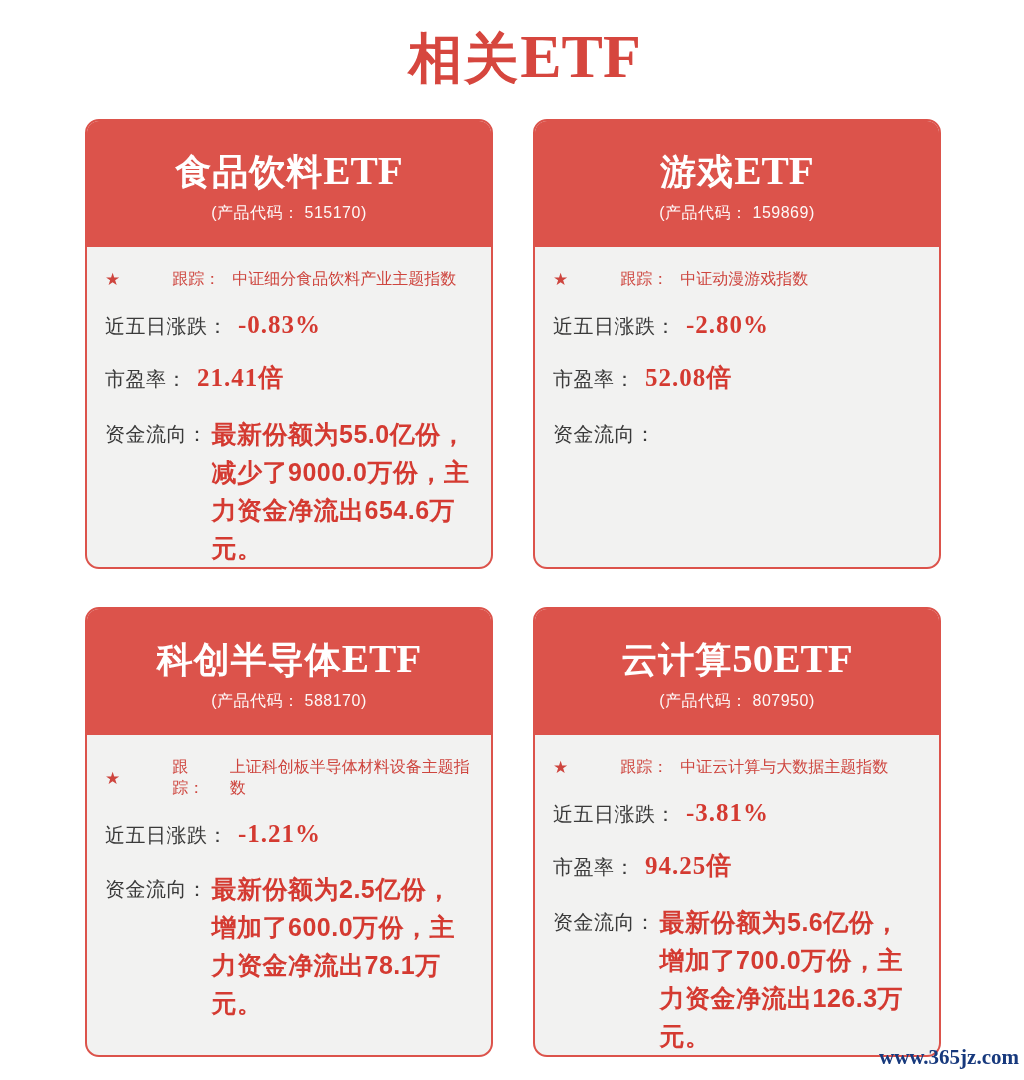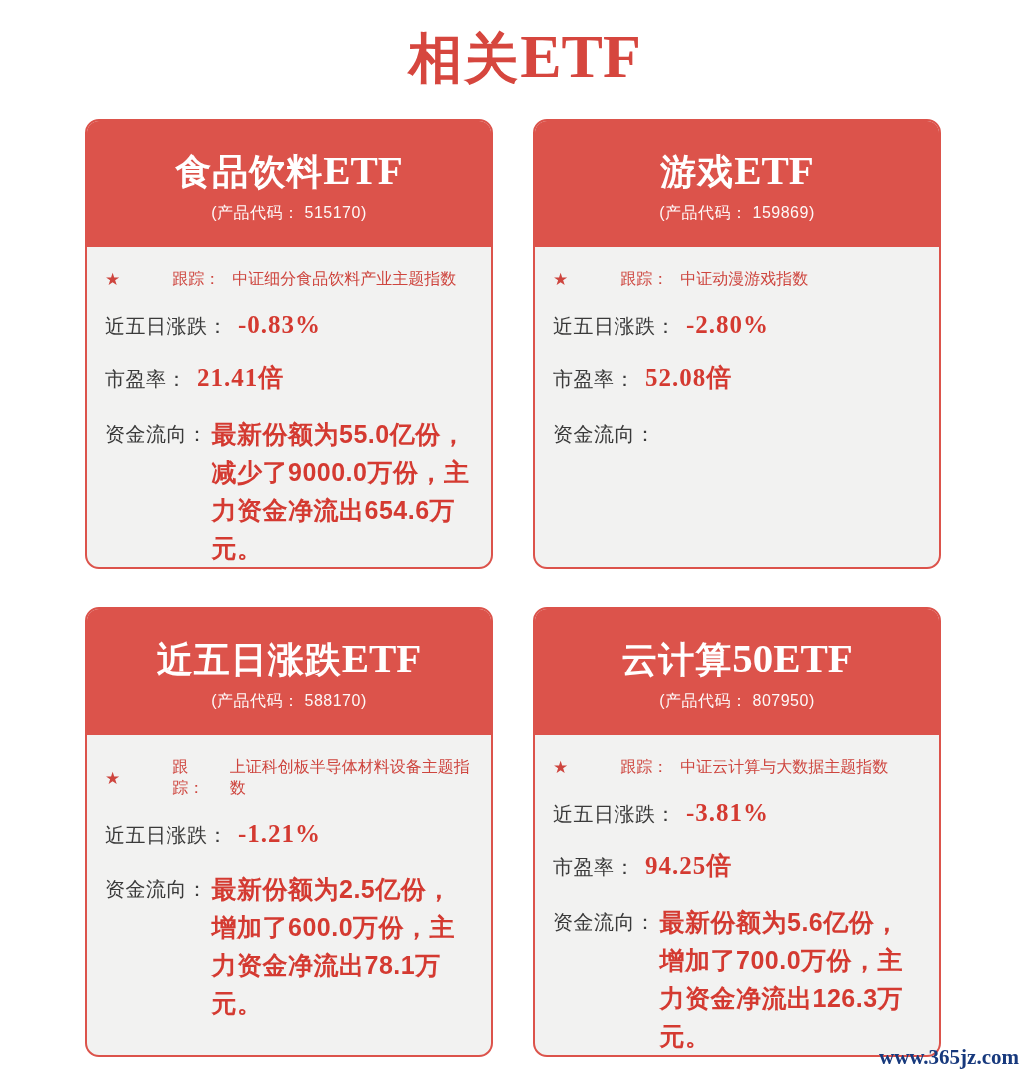--- a/index.html
+++ b/index.html
@@ -194,21 +194,21 @@
       </div>
       <div class="flow-row">
         <span class="stat-label">资金流向：</span>
       </div>
 
     </div>
   </div>
 
   <div class="card">
     <div class="card-header">
-      <div class="card-title"><span class="cn">近五日涨跌</span><span class="en">ETF</span></div>
+      <div class="card-title"><span class="cn">科创半导体</span><span class="en">ETF</span></div>
       <div class="card-code">(产品代码： 588170)</div>
     </div>
     <div class="card-body">
       <div class="track-row">
         <span class="star-icon">★</span>
         <span class="track-label">跟踪：</span>
         <span class="track-value">上证科创板半导体材料设备主题指数</span>
       </div>
       <div class="stat-row">
         <span class="stat-label">近五日涨跌：</span>

